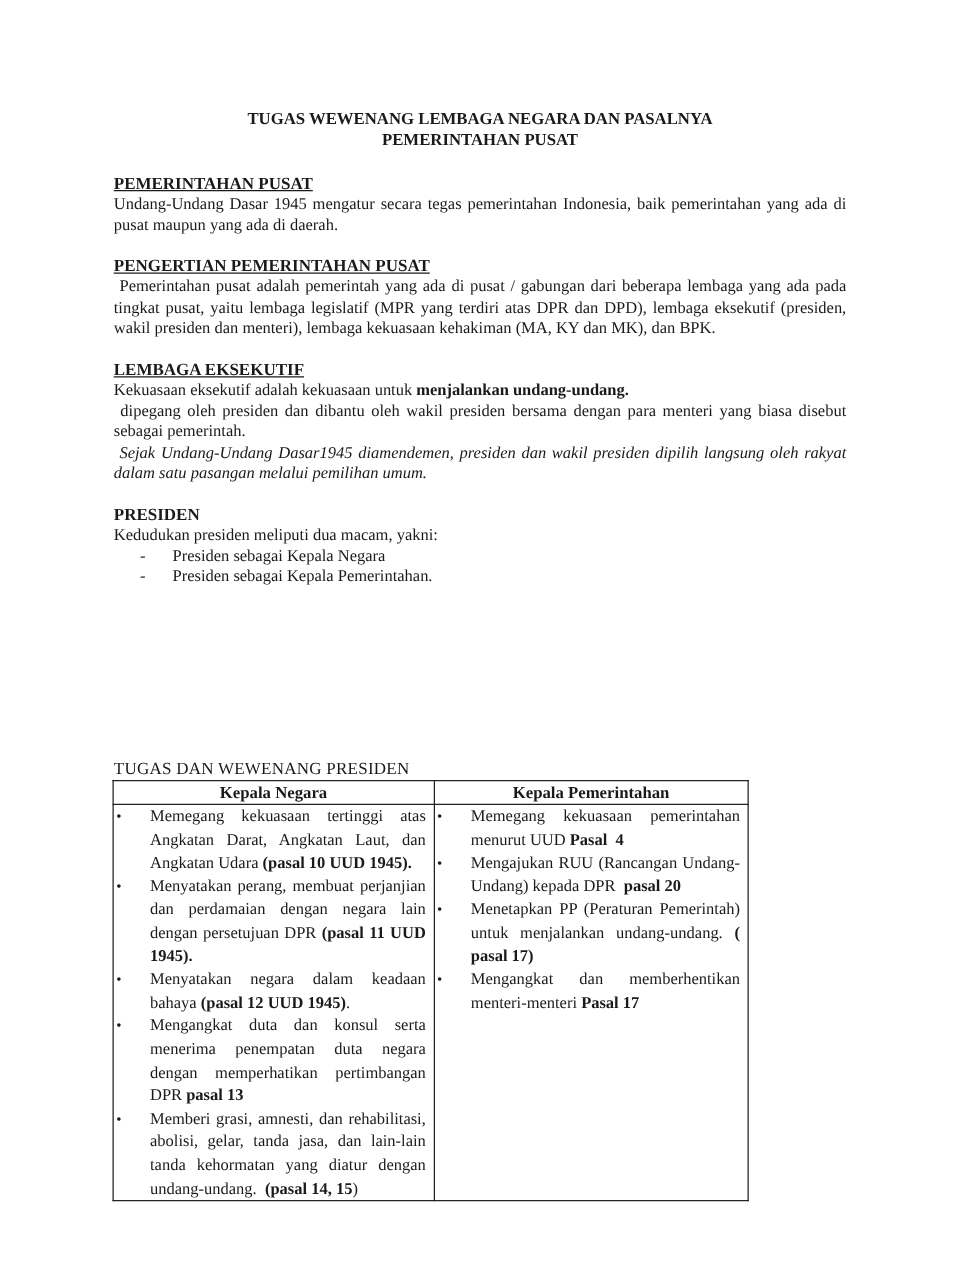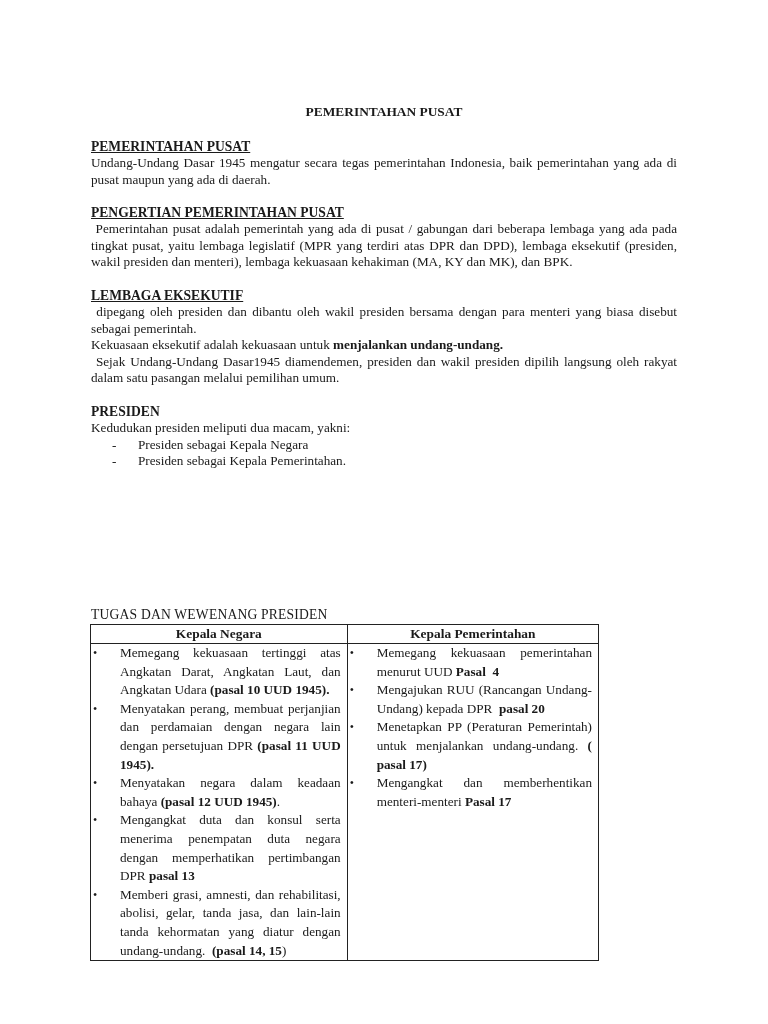--- a/index.html
+++ b/index.html
@@ -110,21 +110,21 @@
       position: absolute;
       left: 91px;
       top: 606px;
     }
   </style>
 </head>
 <body>
 
 <div class="page">
   <h1 class="title">
-    <br>
+    <span>TUGAS WEWENANG LEMBAGA NEGARA DAN PASALNYA</span><br>
     <span>PEMERINTAHAN PUSAT</span>
   </h1>
 
   <div class="gap-title"></div>
 
   <section>
     <h2 class="section-heading">PEMERINTAHAN PUSAT</h2>
     <p>Undang-Undang Dasar 1945 mengatur secara tegas pemerintahan Indonesia, baik pemerintahan yang ada di pusat maupun yang ada di daerah.</p>
   </section>
 
@@ -132,25 +132,25 @@
 
   <section>
     <h2 class="section-heading">PENGERTIAN PEMERINTAHAN PUSAT</h2>
     <p style="white-space: pre-wrap;"> Pemerintahan pusat adalah pemerintah yang ada di pusat / gabungan dari beberapa lembaga yang ada pada tingkat pusat, yaitu lembaga legislatif (MPR yang terdiri atas DPR dan DPD), lembaga eksekutif (presiden, wakil presiden dan menteri), lembaga kekuasaan kehakiman (MA, KY dan MK), dan BPK.</p>
   </section>
 
   <div class="gap-section"></div>
 
   <section>
     <h2 class="section-heading">LEMBAGA EKSEKUTIF</h2>
-    <p style="white-space: pre-wrap;"> dipegang oleh presiden dan dibantu oleh wakil presiden bersama dengan para menteri yang biasa disebut sebagai pemerintah.</p>
     <p>
       <span>Kekuasaan eksekutif adalah kekuasaan untuk </span><span class="bold">menjalankan undang-undang.</span>
     </p>
-    <p style="white-space: pre-wrap;"> Sejak Undang-Undang Dasar1945 diamendemen, presiden dan wakil presiden dipilih langsung oleh rakyat dalam satu pasangan melalui pemilihan umum.</p>
+    <p style="white-space: pre-wrap;"> dipegang oleh presiden dan dibantu oleh wakil presiden bersama dengan para menteri yang biasa disebut sebagai pemerintah.</p>
+    <p style="white-space: pre-wrap; font-style: italic;"> Sejak Undang-Undang Dasar1945 diamendemen, presiden dan wakil presiden dipilih langsung oleh rakyat dalam satu pasangan melalui pemilihan umum.</p>
   </section>
 
   <div class="gap-section"></div>
 
   <section>
     <h2 class="section-heading plain">PRESIDEN</h2>
     <p>Kedudukan presiden meliputi dua macam, yakni:</p>
     <ul class="dash-list">
       <li>
         <span class="dash">-</span>

